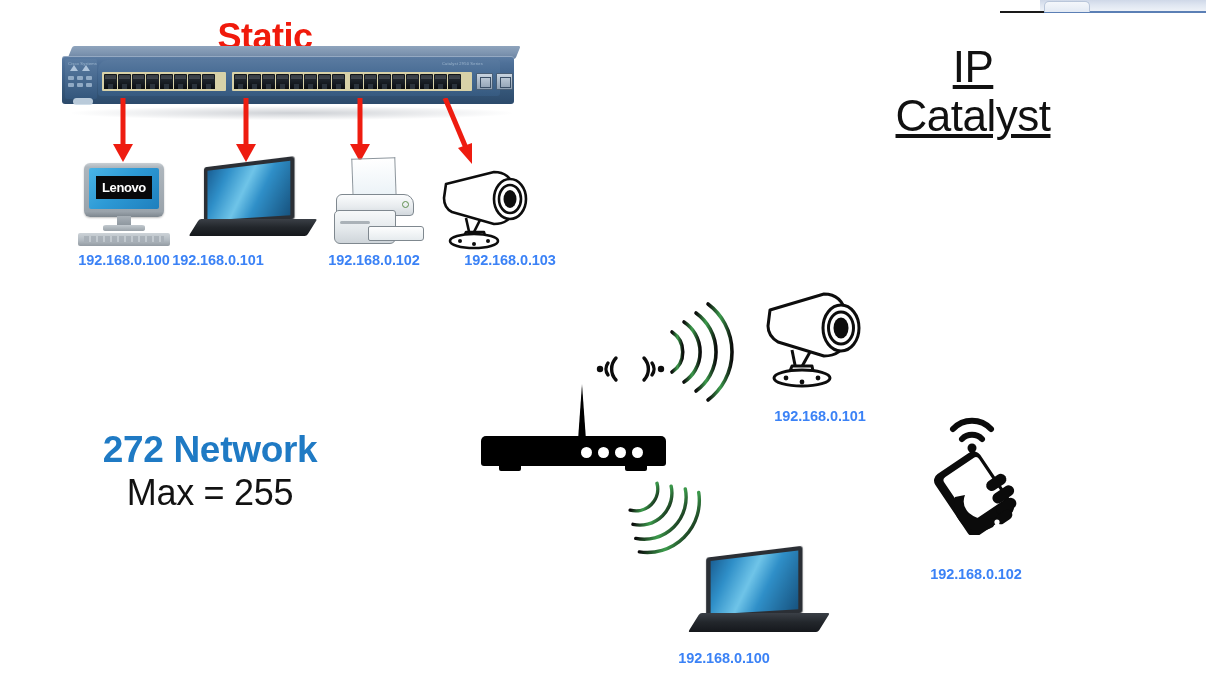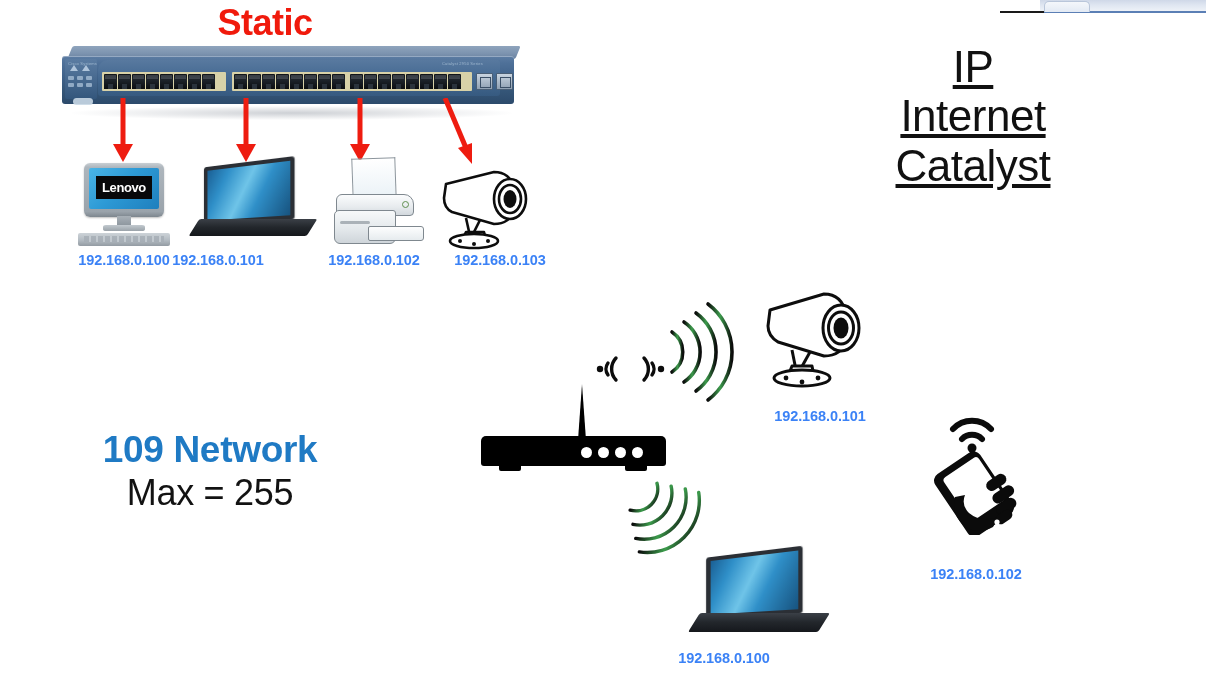--- a/index.html
+++ b/index.html
@@ -34,21 +34,21 @@
     border-radius: 5px 5px 0 0;
     border: 1px solid #b9c6da; border-bottom: none;
   }
   #chrome-rule {
     left: 1000px; top: 11px; width: 44px; height: 2px;
     background: #1a1a1a;
   }
 
   
   .title-static {
-    left: 190px; top: 2px; width: 150px;
+    left: 190px; top: 16px; width: 150px;
     text-align: center;
     font-size: 36px; font-weight: bold;
     color: #f01a0c;
     letter-spacing: -0.5px;
   }
   .title-dhcp {
     left: 462px; top: 362px; width: 150px;
     text-align: left;
     font-size: 42px; font-weight: 400;
     color: #fa1105;
@@ -295,21 +295,20 @@
 <div id="slide">
 
   <div class="abs" id="chrome-strip"></div>
   <div class="abs" id="chrome-tab"></div>
   <div class="abs" id="chrome-rule"></div>
 
   <div class="abs title-static">Static</div>
 
   <div class="abs" id="ip-block">
     <div>IP</div>
-    <div>Internet</div>
     <div>Catalyst</div>
   </div>
 
   <div class="abs" id="switch">
     <div id="sw-shadow"></div>
     <div id="sw-top"></div>
     <div id="sw-body"></div>
     <div id="sw-face"></div>
 
     <div id="sw-leftpanel">
@@ -416,24 +415,24 @@
       <path d="M30 56 L34 74"></path>
       <path d="M44 58 L36 74"></path>
       <path d="M30 70 L48 70 L50 78 L26 78 Z"></path>
       <ellipse cx="38" cy="79" rx="24" ry="7"></ellipse>
     </g>
     <ellipse cx="74" cy="37" rx="6.5" ry="9" fill="#0d0d0d"></ellipse>
     <circle cx="24" cy="79" r="2" fill="#0d0d0d"></circle>
     <circle cx="38" cy="82" r="2" fill="#0d0d0d"></circle>
     <circle cx="52" cy="79" r="2" fill="#0d0d0d"></circle>
   </svg>
-  <div class="abs ip-caption" style="left:420px; top:252px; width:160px;">192.168.0.103</div>
+  <div class="abs ip-caption" style="left:430px; top:252px; width:160px;">192.168.0.103</div>
 
   <div class="abs" id="class-block">
-    <div id="class-line-network">109 Network</div>
+    <div id="class-line-network">272 Network</div>
     <div id="class-line-max">Max = 255</div>
   </div>
 
 
   <div class="abs" id="router">
     <div id="rt-antenna"></div>
     <div id="rt-body"></div>
     <div id="rt-lights">
       <div class="rt-led"></div>
       <div class="rt-led"></div>

